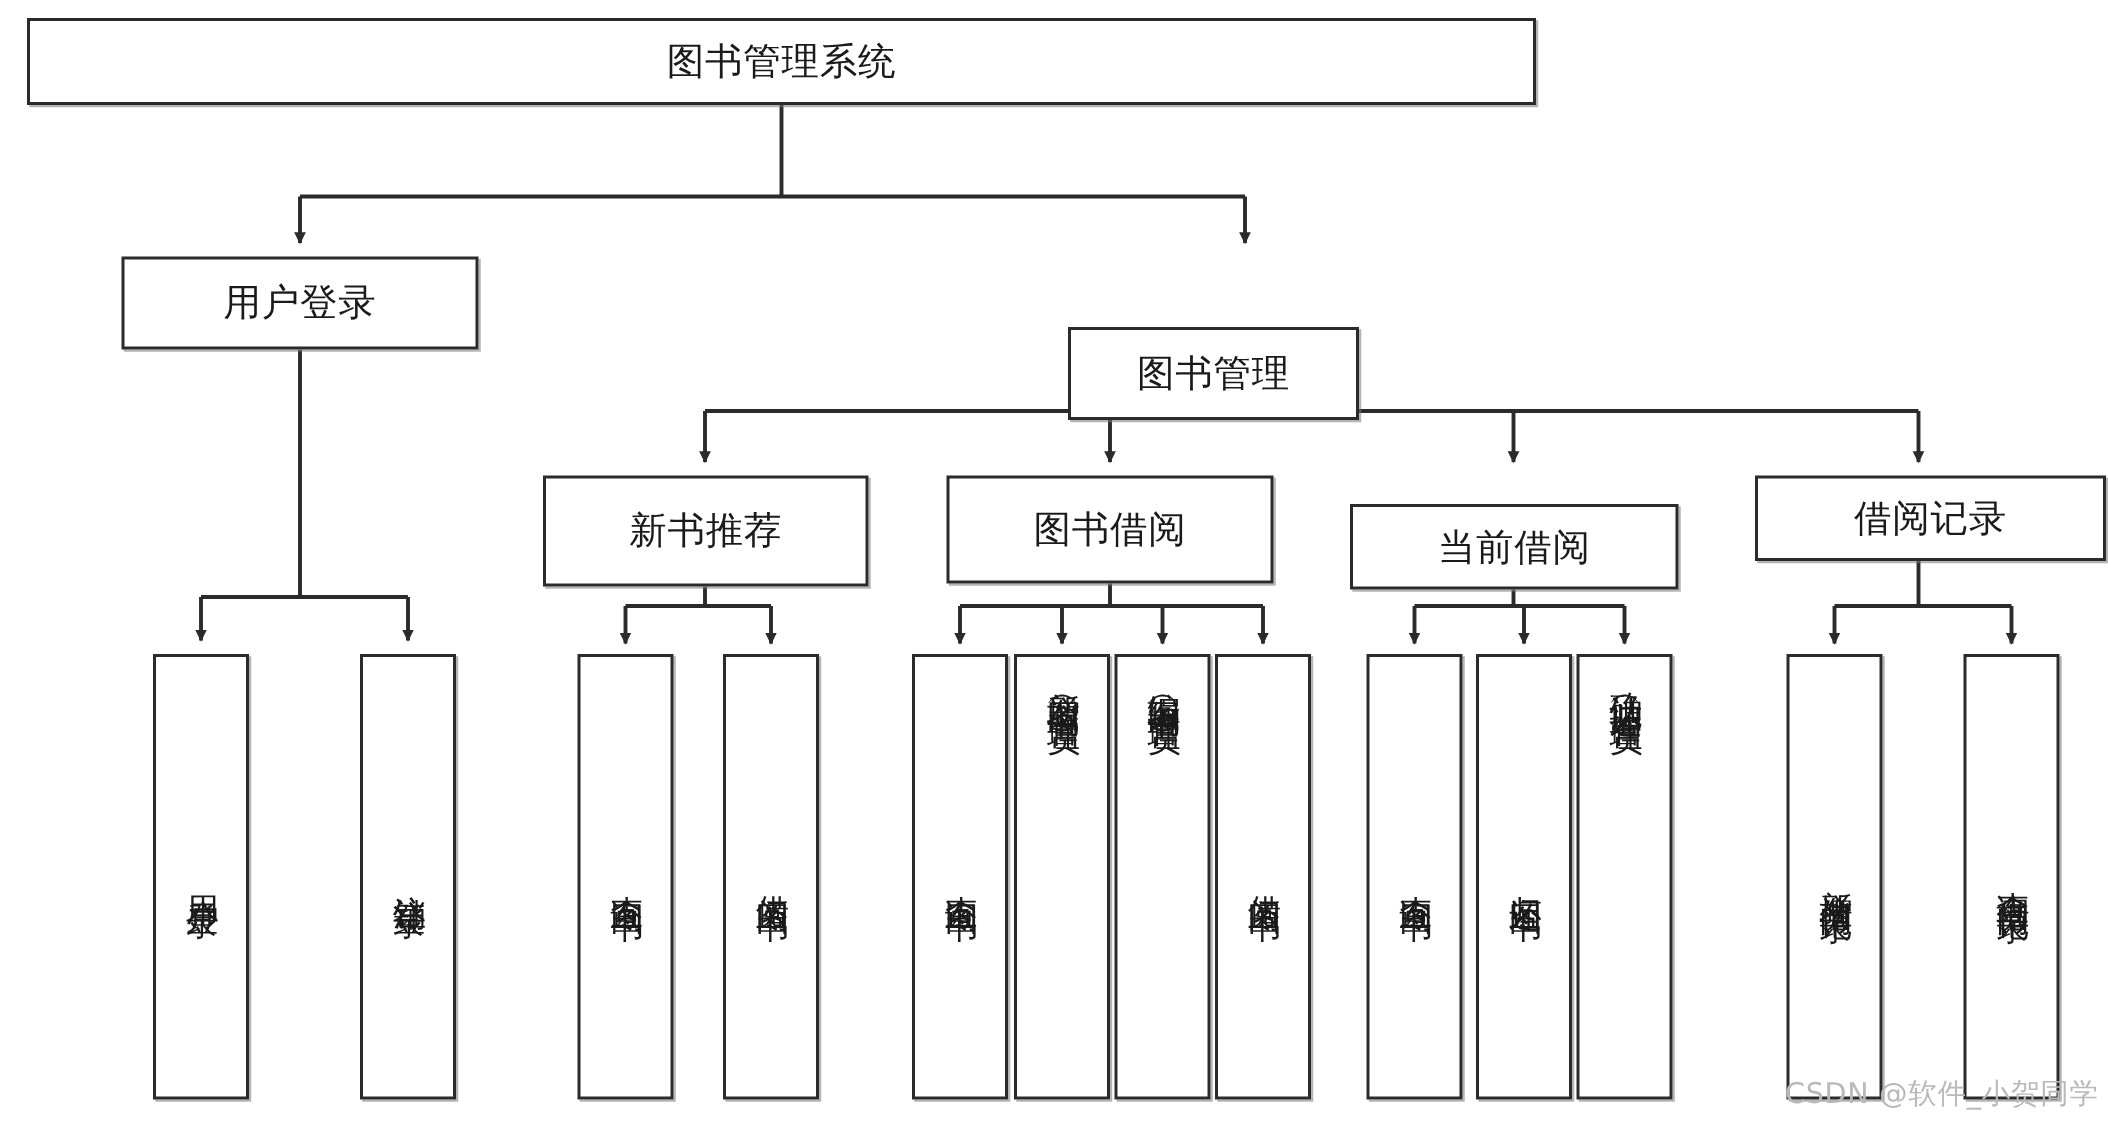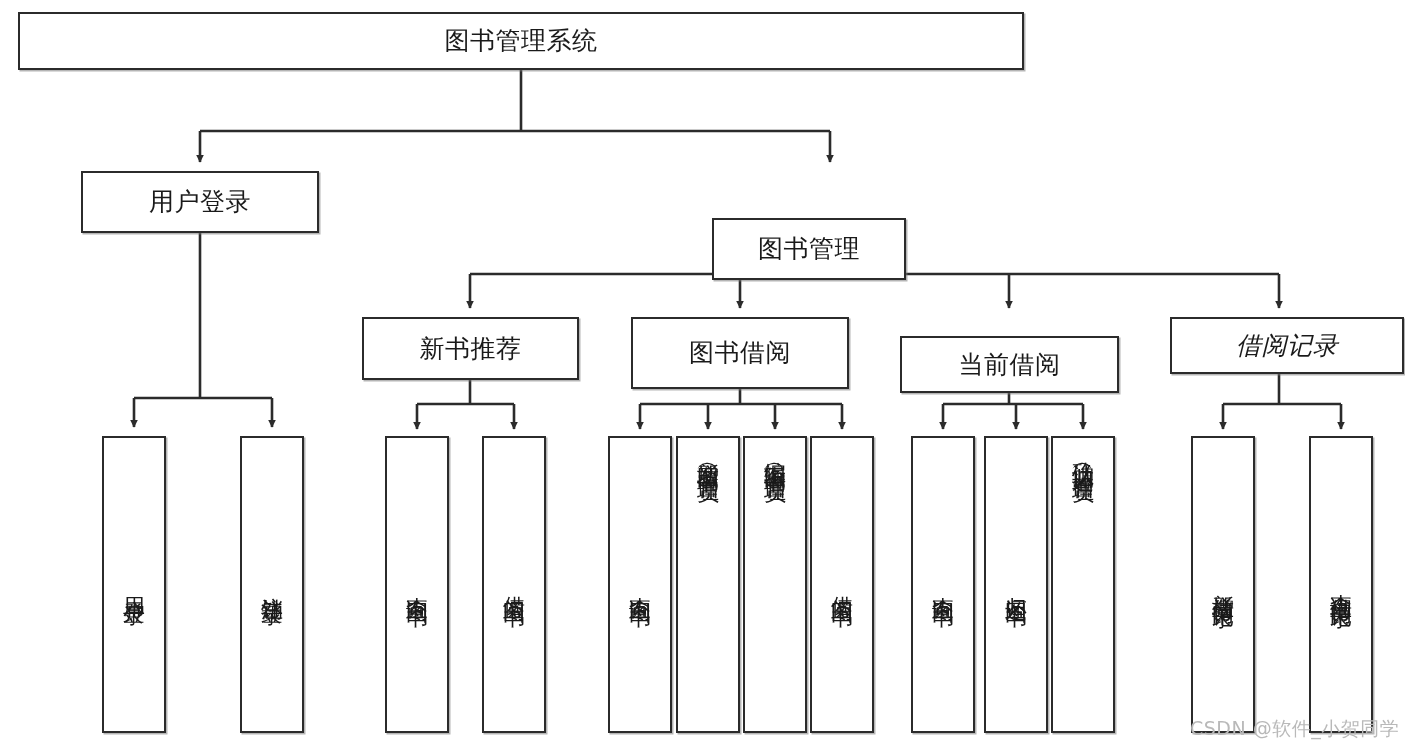--- a/index.html
+++ b/index.html
@@ -148,33 +148,33 @@
   </div>
 
   <div class="node-box" style="left:81px; top:171px; width:238px; height:62px;">
     <div class="node-label-h">用户登录</div>
   </div>
 
   <div class="node-box" style="left:712px; top:171px; width:194px; height:62px;margin-top:47px;">
     <div class="node-label-h">图书管理</div>
   </div>
 
-  <div class="node-box" style="left:362px; top:317px; width:217px; height:63px;">
+  <div class="node-box" style="left:362px; top:317px; width:217px; height:74px;">
     <div class="node-label-h">新书推荐</div>
   </div>
 
   <div class="node-box" style="left:631px; top:317px; width:218px; height:72px;">
     <div class="node-label-h">图书借阅</div>
   </div>
 
   <div class="node-box" style="left:900px; top:317px; width:219px; height:57px;margin-top:19px;">
     <div class="node-label-h">当前借阅</div>
   </div>
 
-  <div class="node-box" style="left:1170px; top:317px; width:234px; height:57px;font-style:italic;">
+  <div class="node-box" style="left:1170px; top:317px; width:234px; height:57px;">
     <div class="node-label-h">借阅记录</div>
   </div>
 
   <div class="node-box" style="left:102px; top:436px; width:64px; height:297px;">
     <div class="node-label-v">用户登录</div>
   </div>
 
   <div class="node-box" style="left:240px; top:436px; width:64px; height:297px;">
     <div class="node-label-v">注销登录</div>
   </div>

